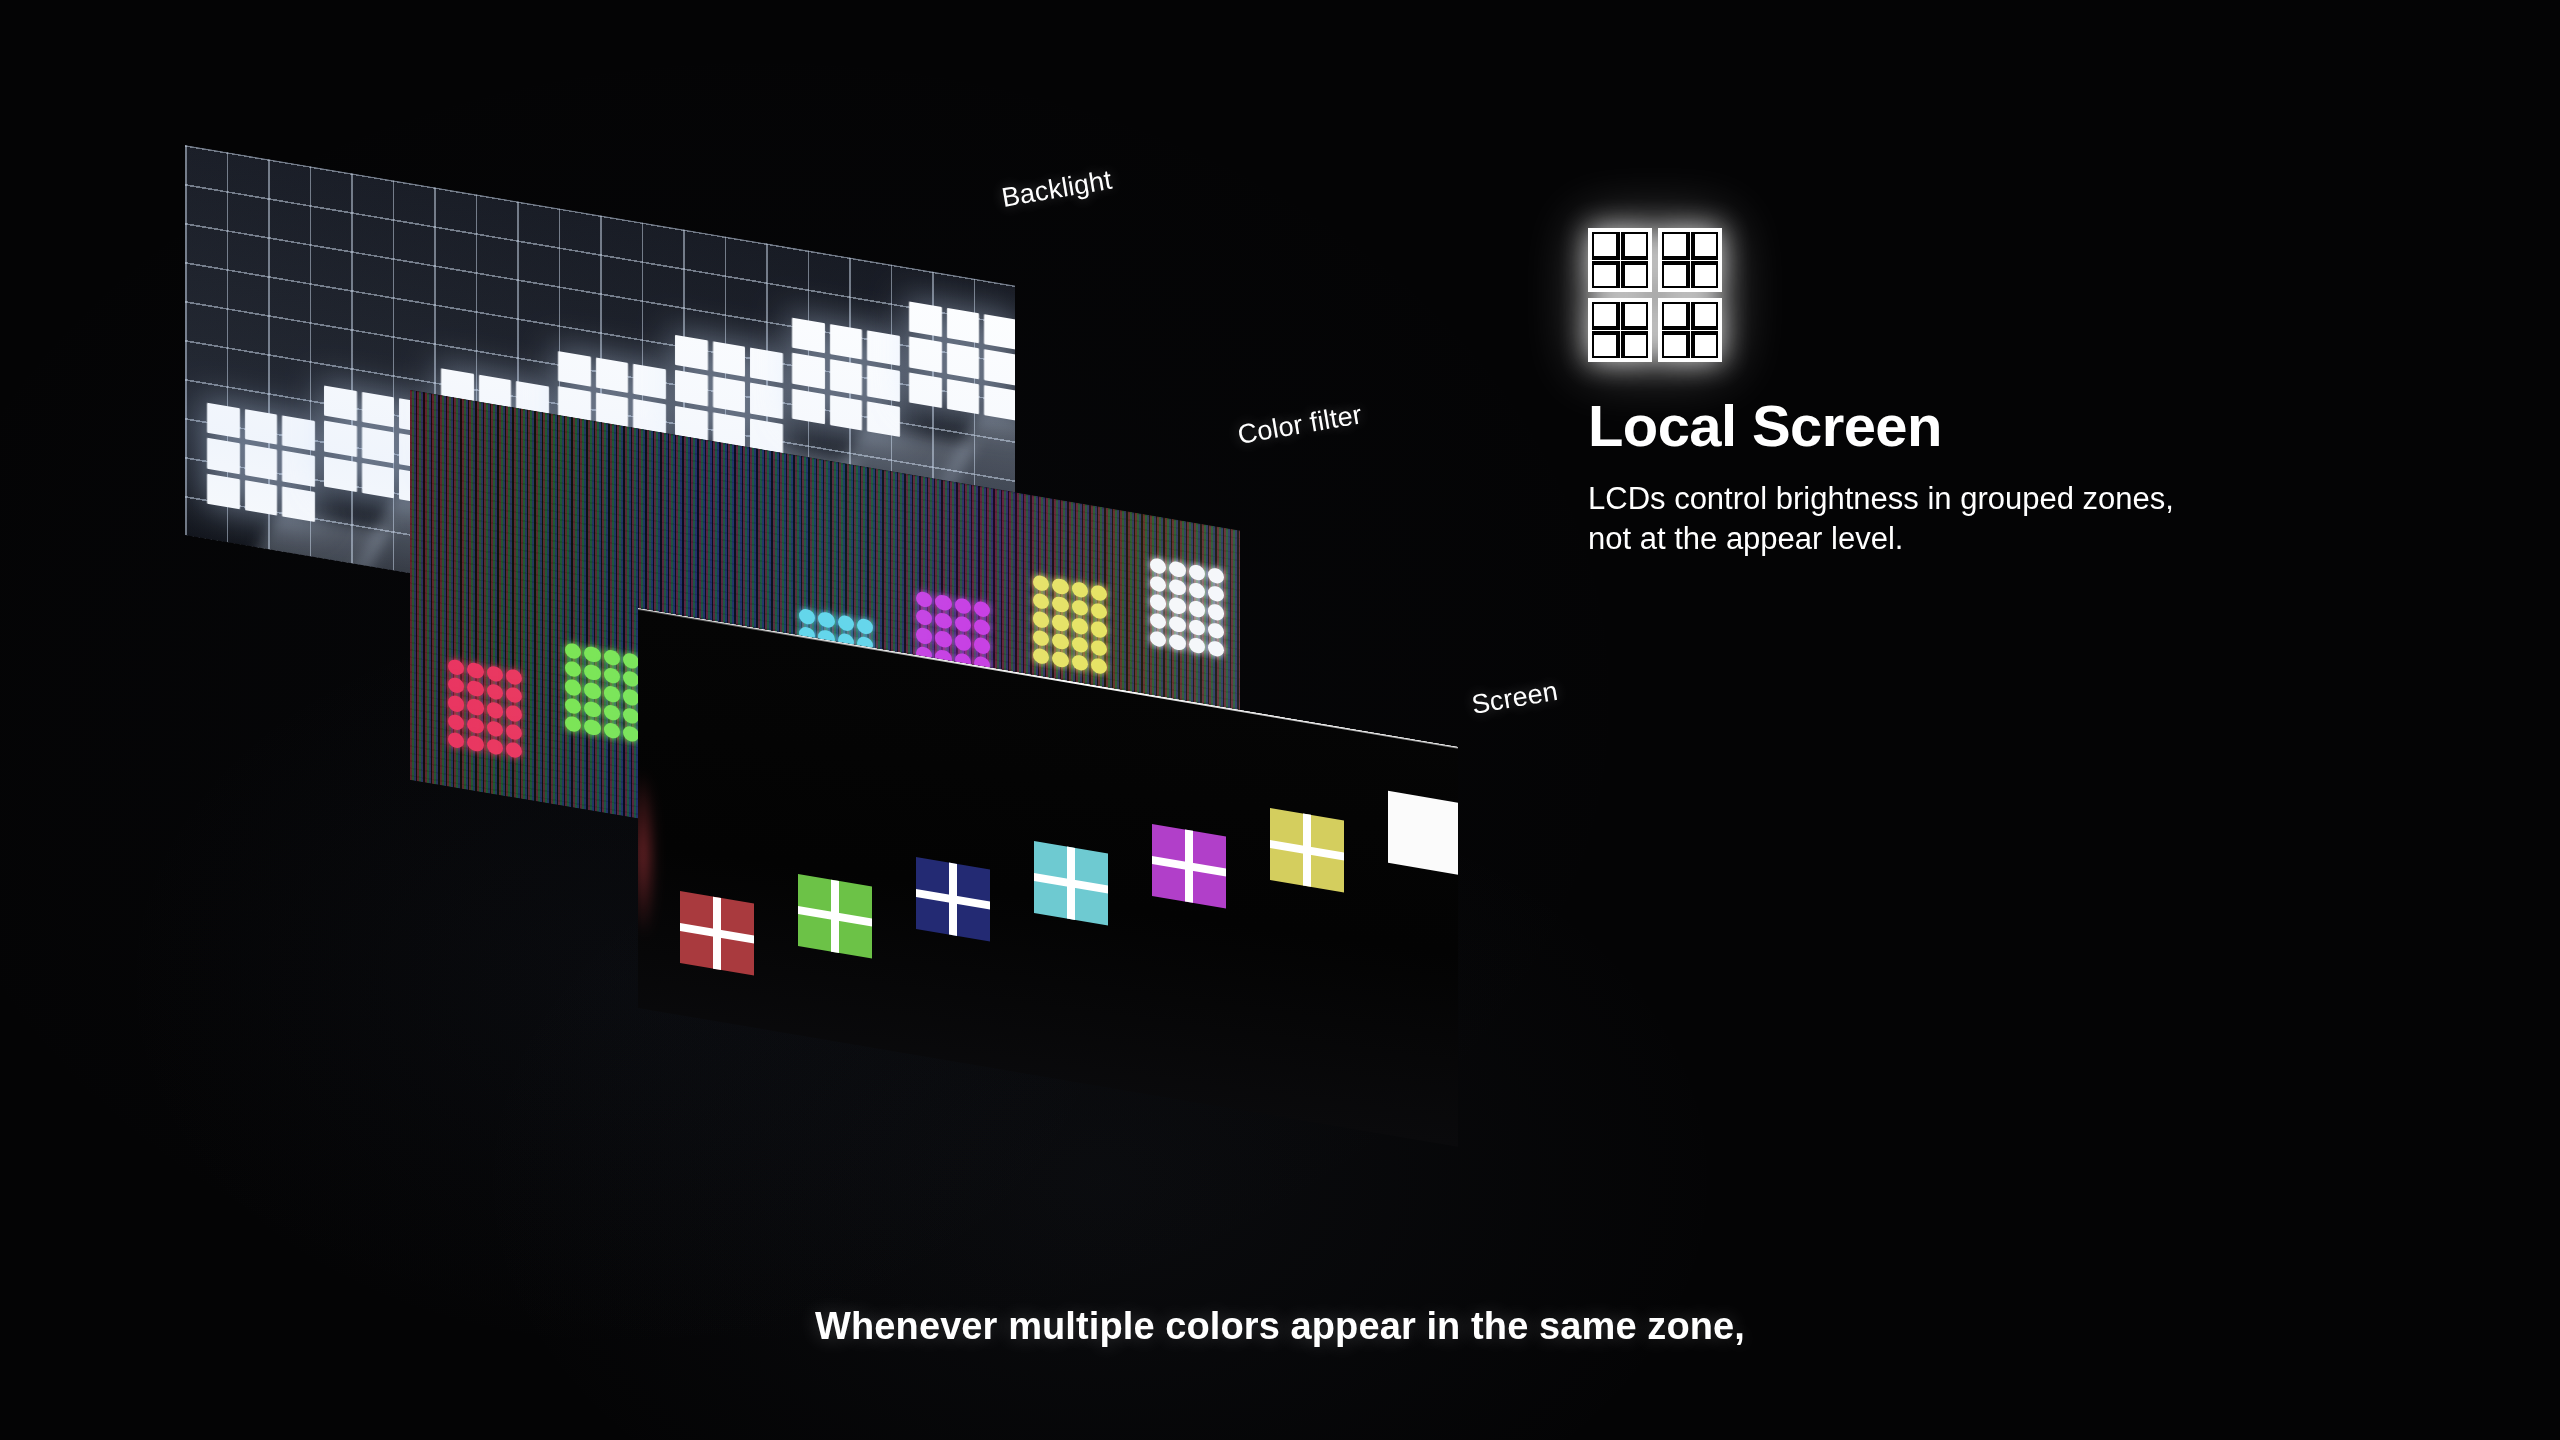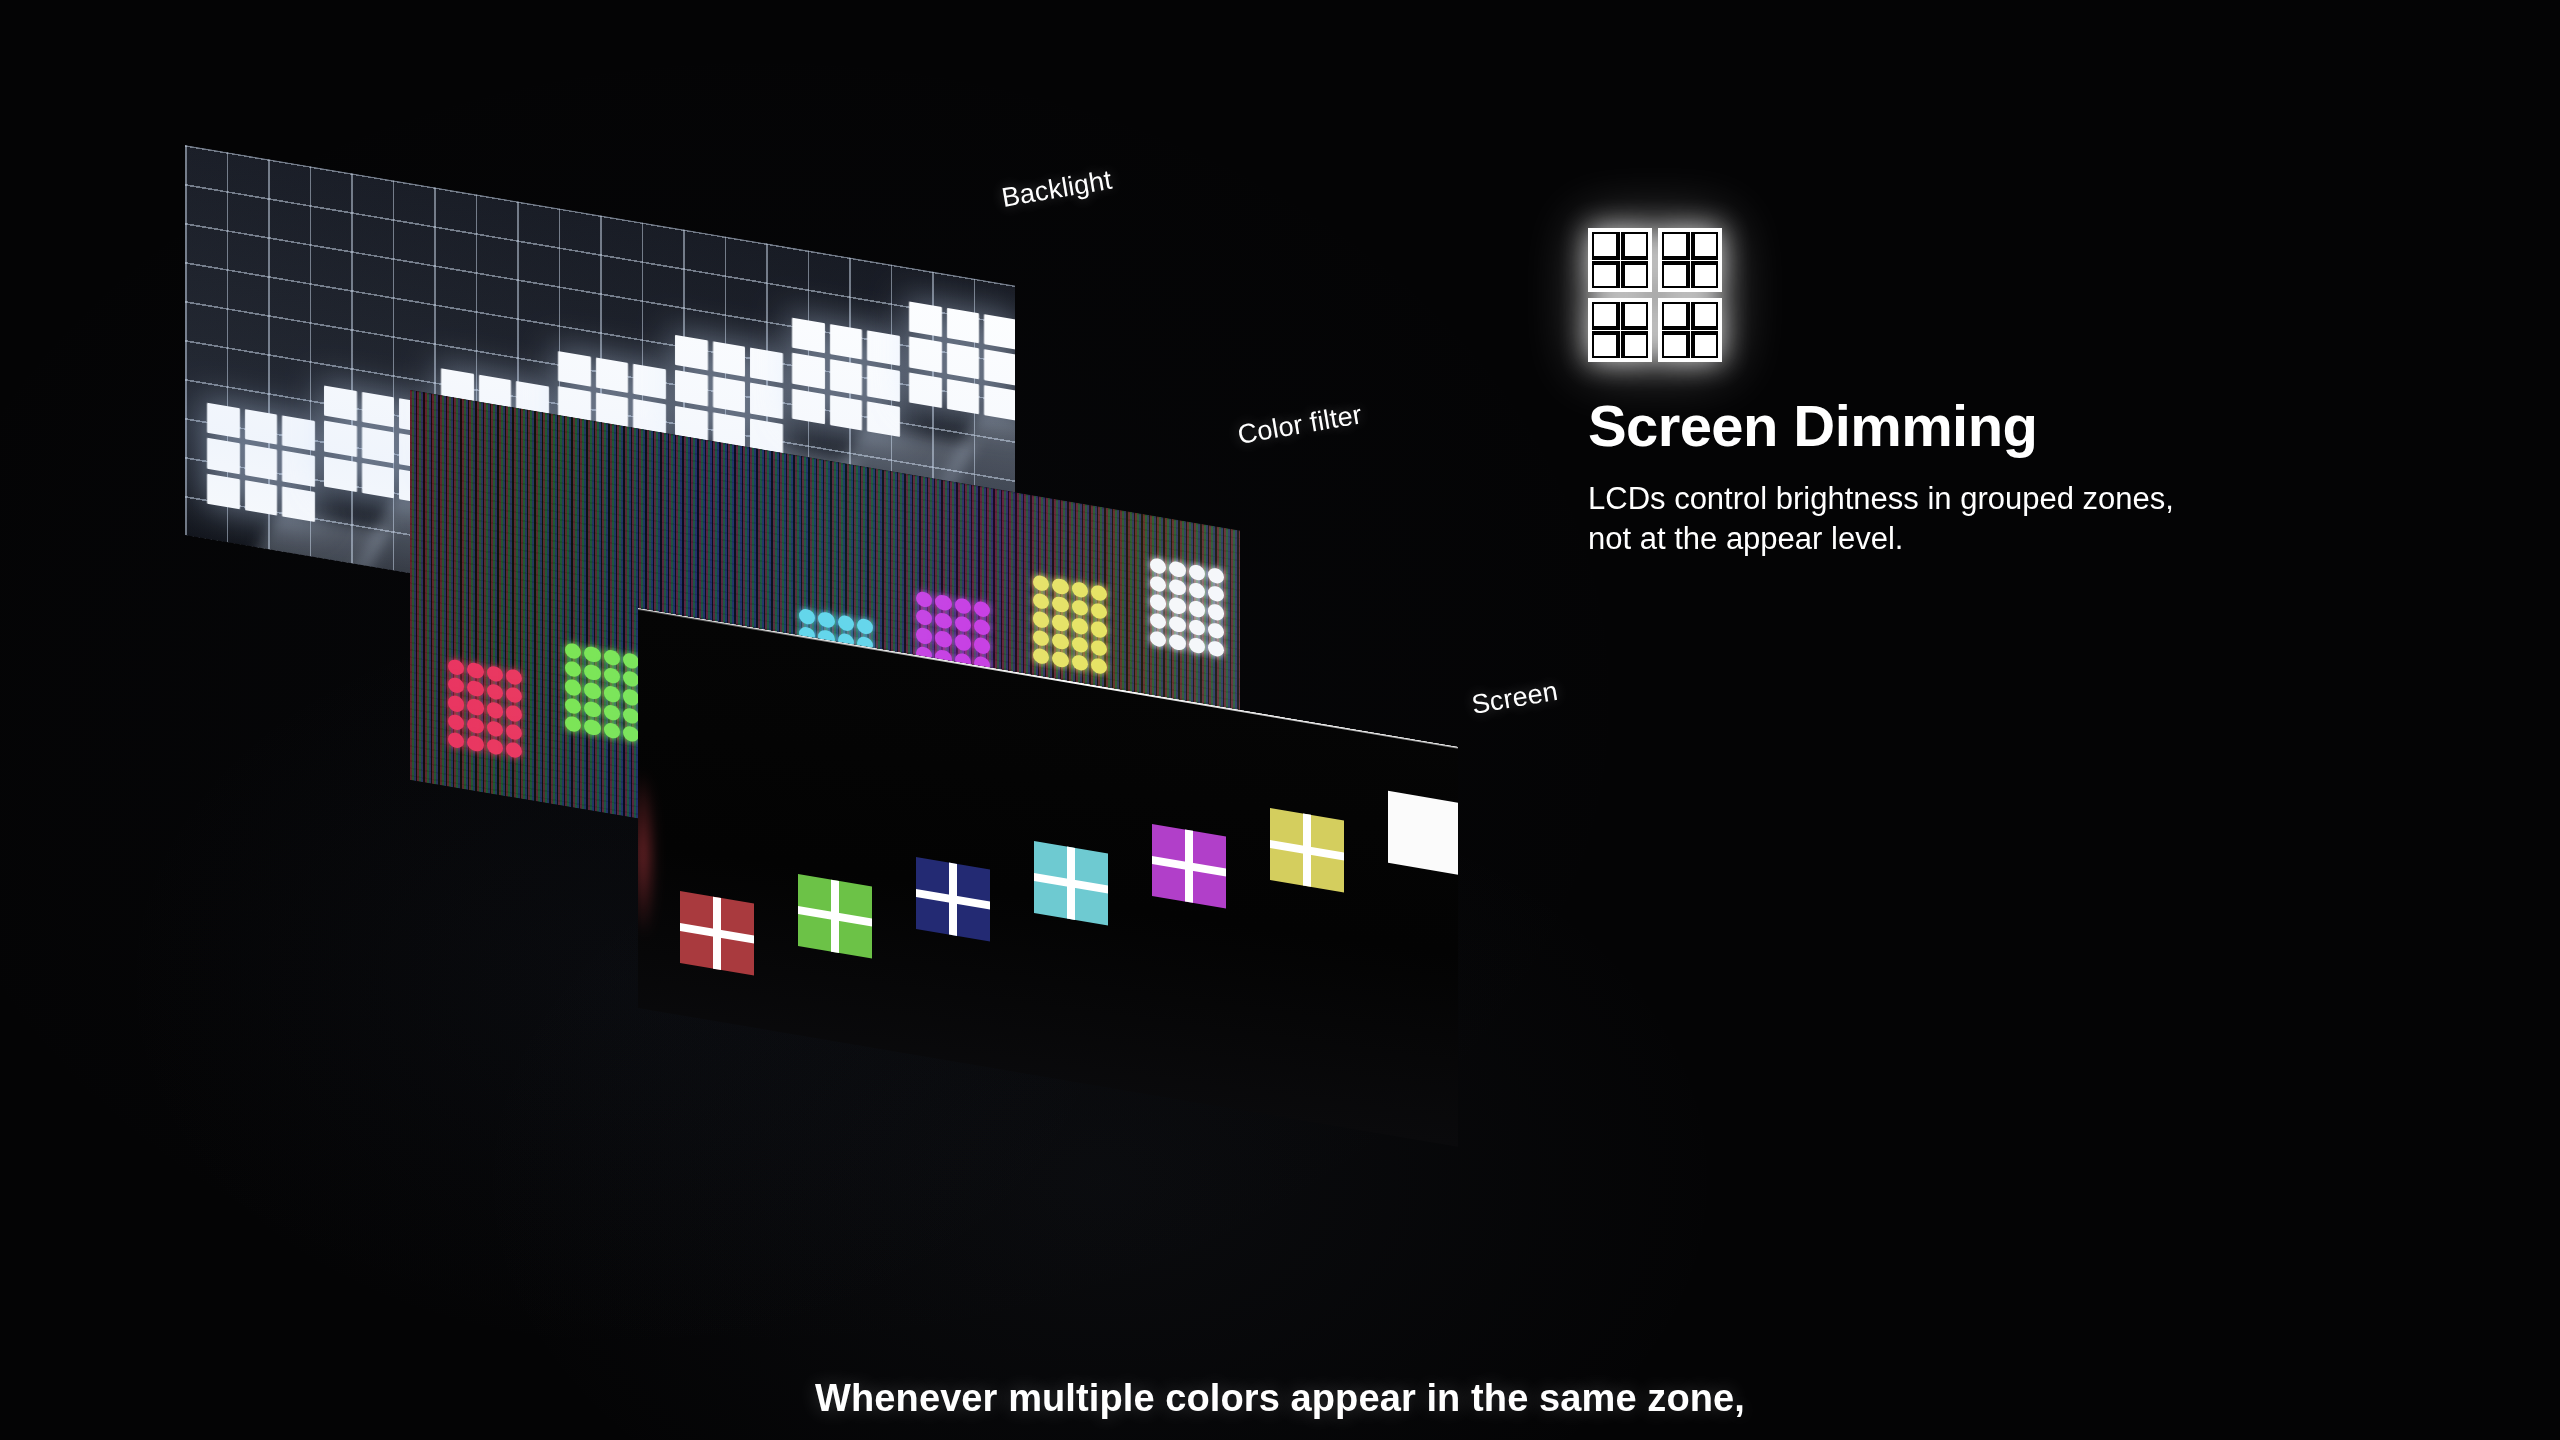--- a/index.html
+++ b/index.html
@@ -281,21 +281,21 @@
     font-weight: 400;
     line-height: 1.30;
     max-width: 860px;
     white-space: pre-line;
   }
 
   
   #caption {
     position: absolute;
     left: 0;
-    top: 1377px;
+    top: 1305px;
     width: 2560px;
     text-align: center;
     color: #ffffff;
     font-size: 38px;
     font-weight: 700;
     letter-spacing: 0.1px;
     text-shadow: 0 0 20px rgba(255,255,255,0.22);
   }
   #caption span { display: inline-block; }
 </style>
@@ -631,21 +631,21 @@
           <i></i>
           <i></i>
         </div>
       <div class="zone">
           <i></i>
           <i></i>
           <i></i>
           <i></i>
         </div>
     </div>
-    <div id="panel-title">Screen Dimming</div>
+    <div id="panel-title">Local Screen</div>
     <div id="panel-desc">LCDs control brightness in grouped zones,
 not at the appear level.</div>
   </div>
 
   <div id="caption">
     <span>Whenever multiple colors appear in the same zone,</span>
   </div>
 
 </div>
 

